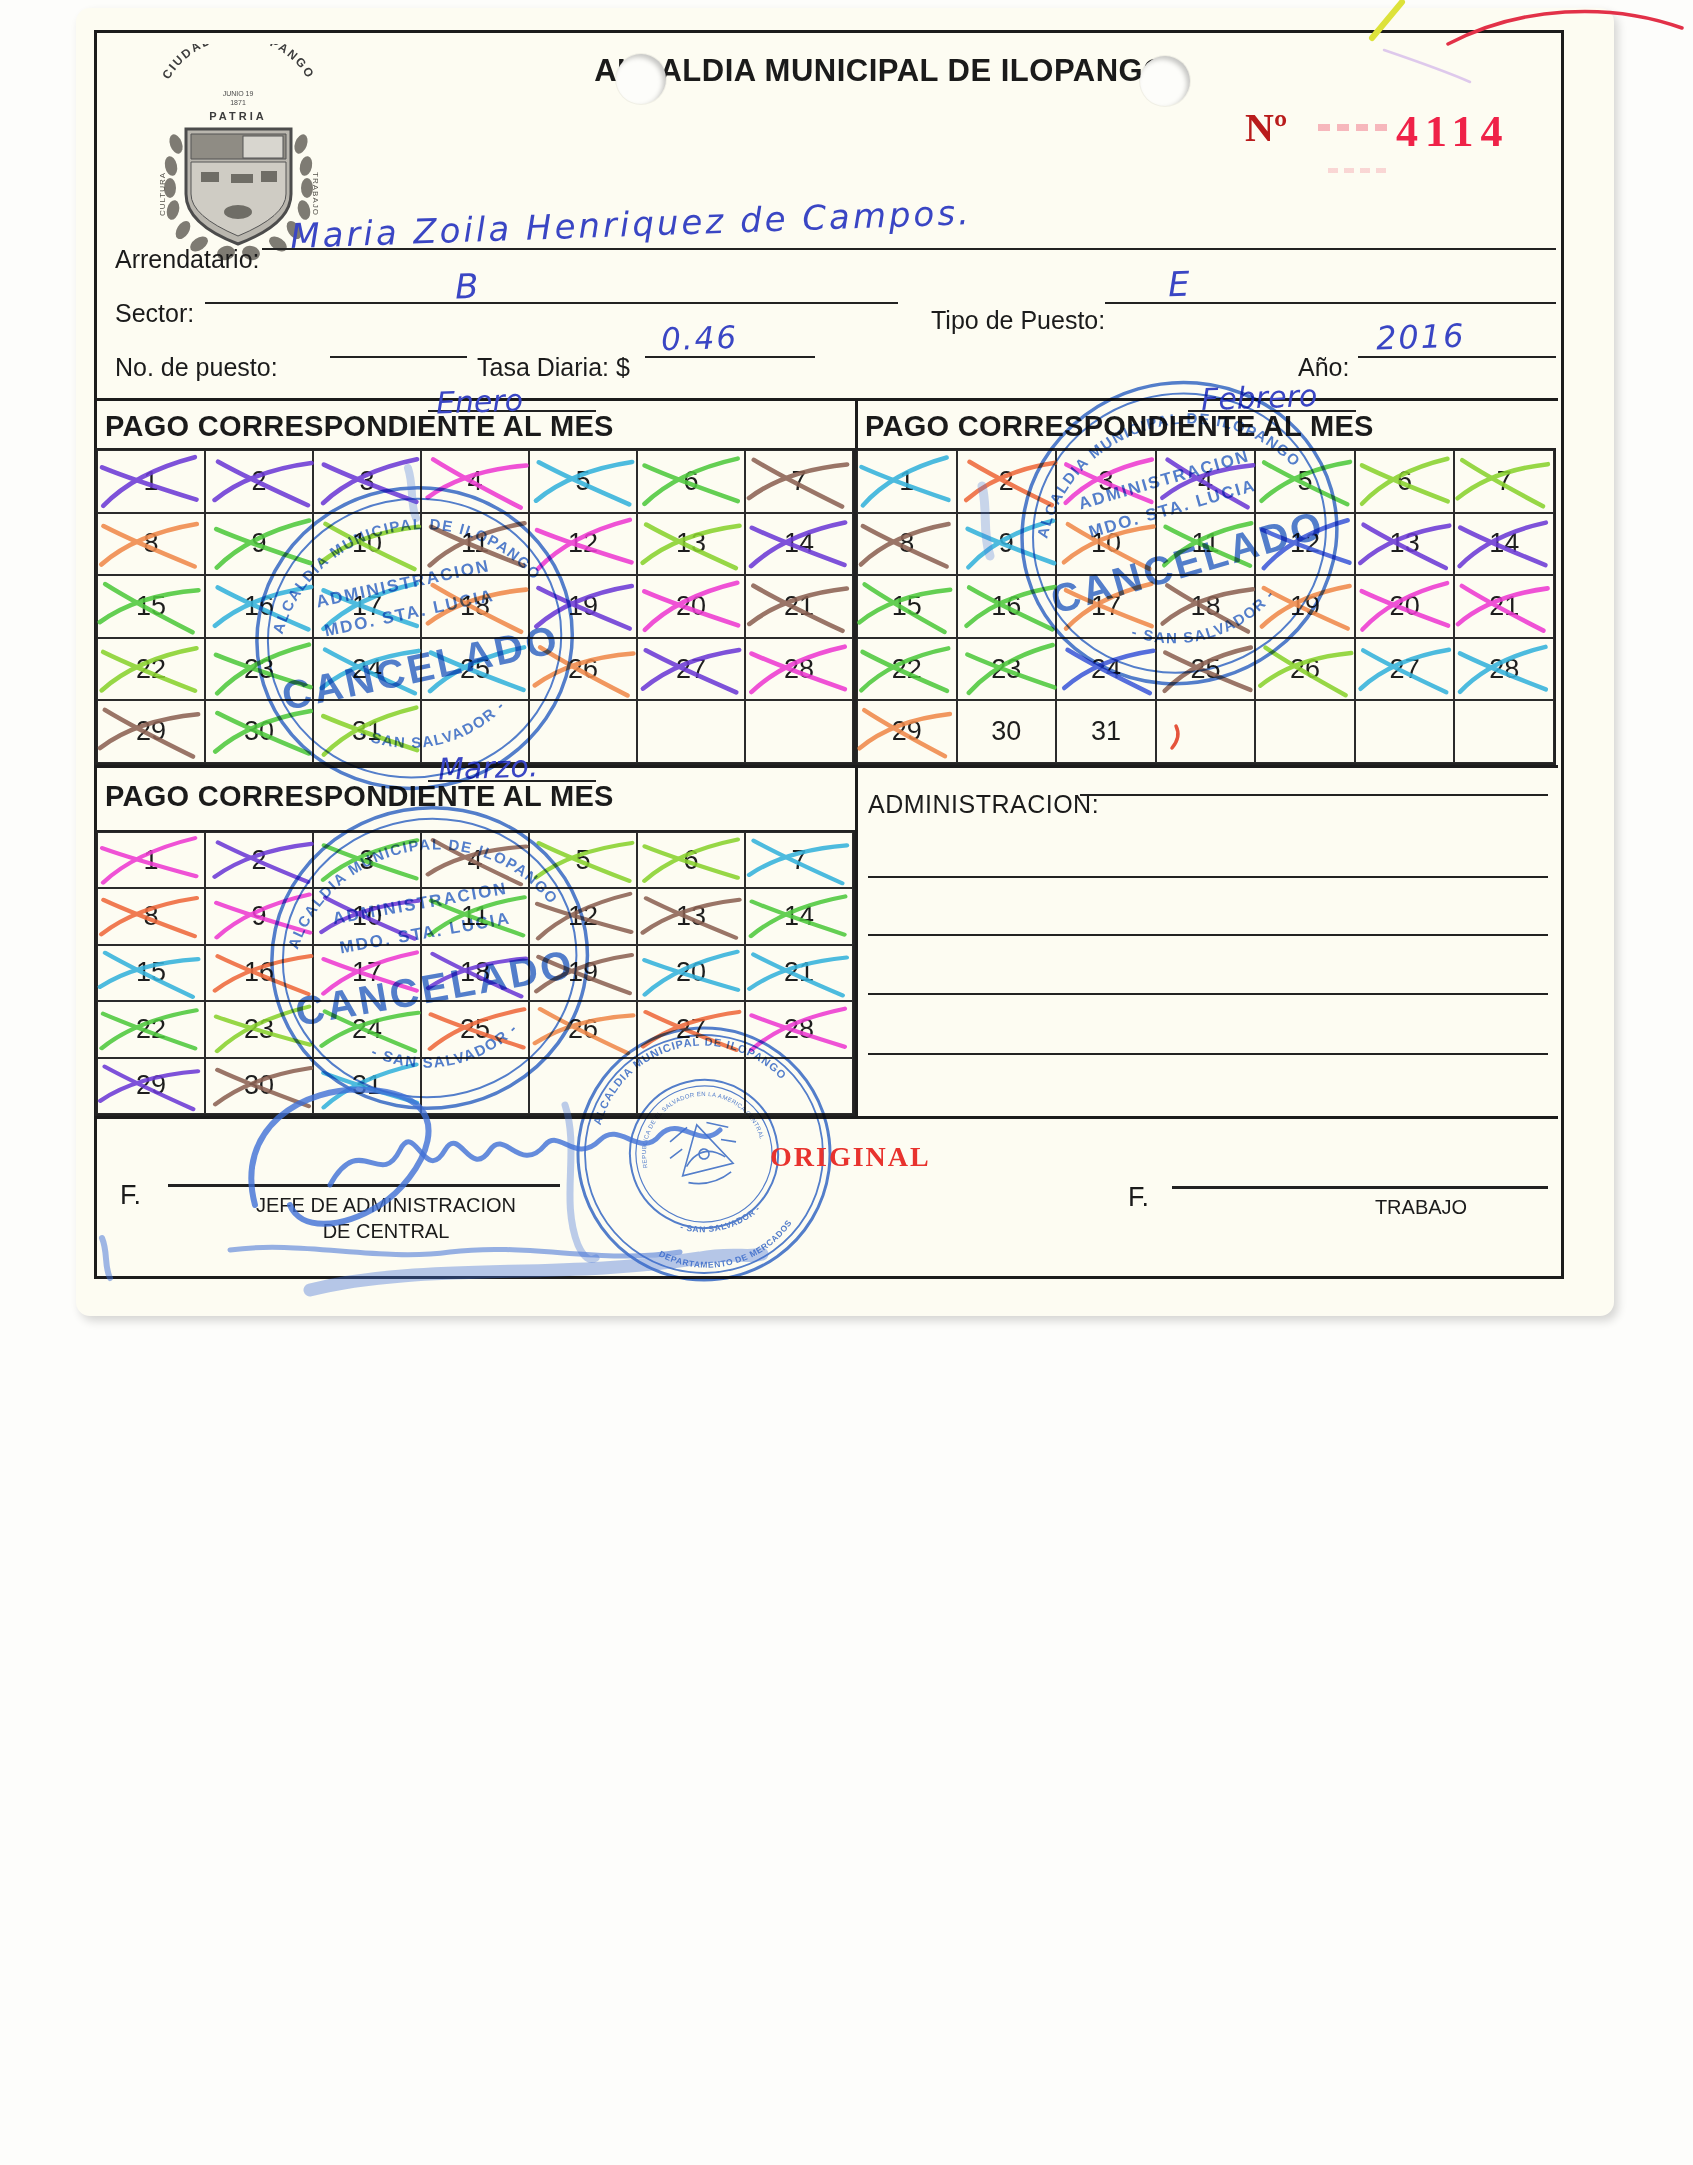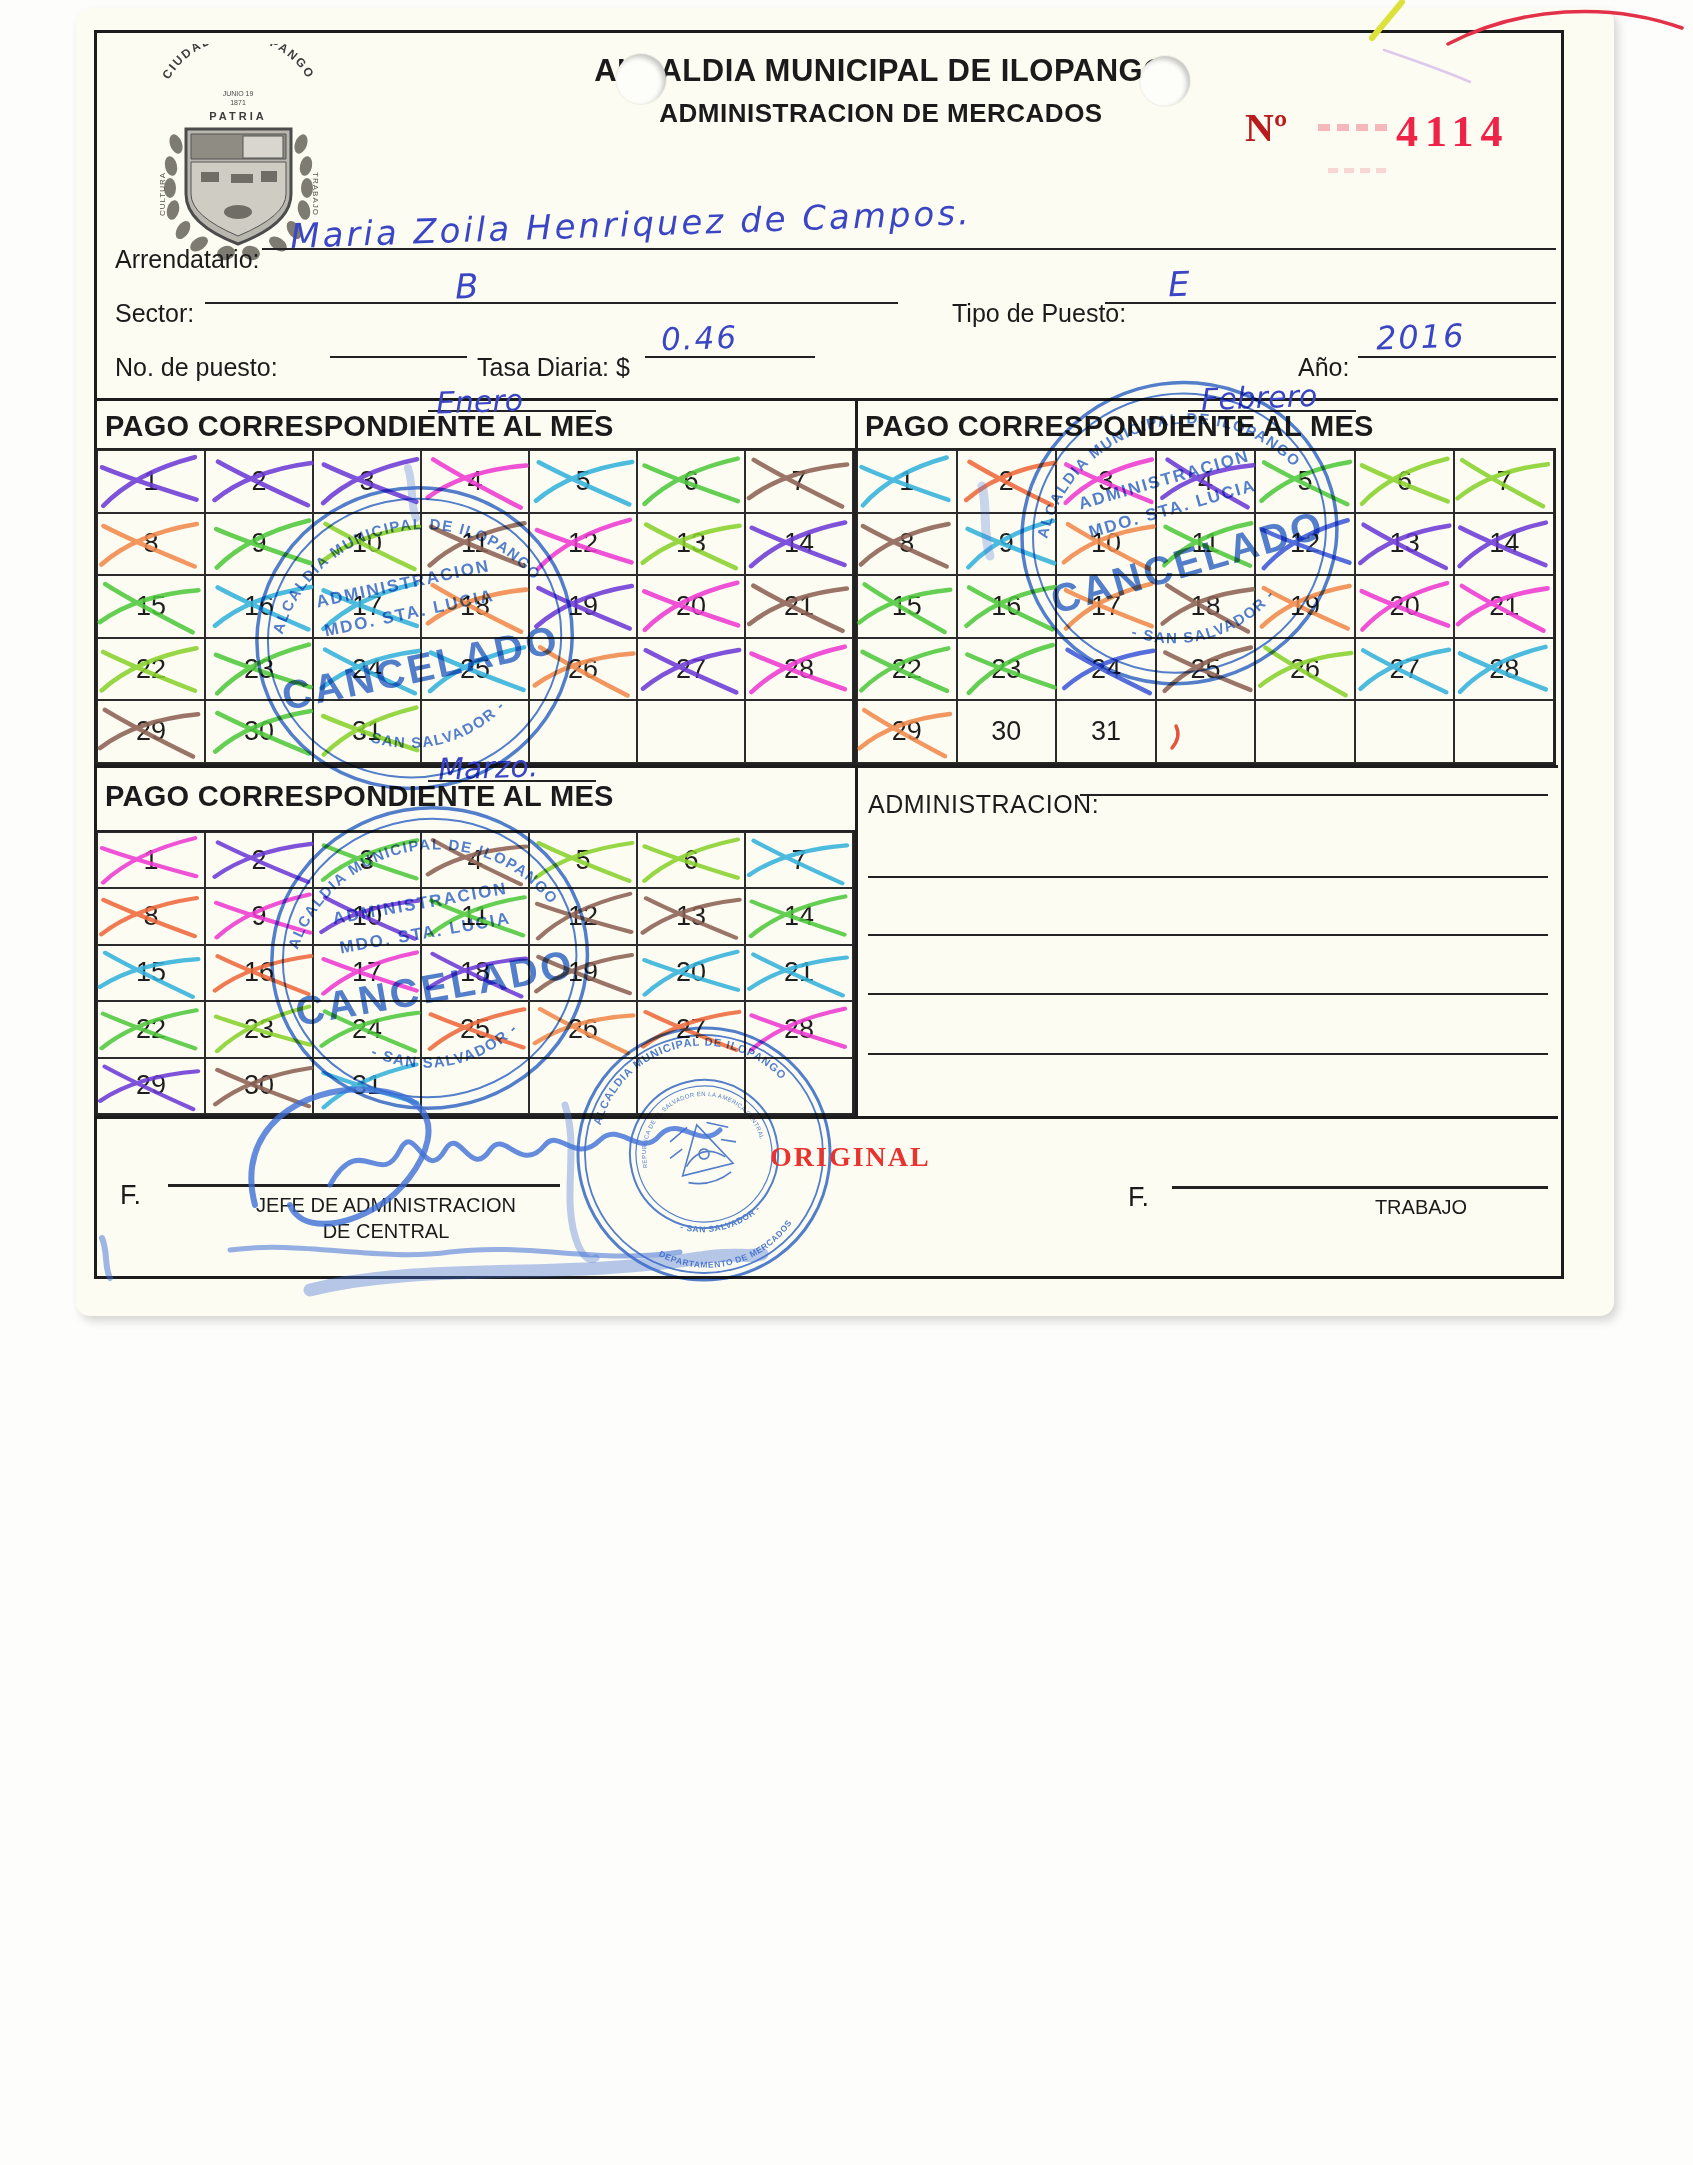--- a/index.html
+++ b/index.html
@@ -89,39 +89,38 @@
         <ellipse cx="163" cy="186" rx="6" ry="10" transform="rotate(-32 163 186)"></ellipse>
           <ellipse cx="147" cy="200" rx="6" ry="10" transform="rotate(-55 147 200)"></ellipse>
         <ellipse cx="95" cy="209" rx="7" ry="9" transform="rotate(75 95 209)"></ellipse>
           <ellipse cx="120" cy="209" rx="7" ry="9" transform="rotate(-75 120 209)"></ellipse>
       </g>
       <text x="34" y="150" text-anchor="middle" style="font-size:8px;letter-spacing:1px;fill:#55534c;" transform="rotate(-90 34 150)">CULTURA</text>
       <text x="182" y="150" text-anchor="middle" style="font-size:8px;letter-spacing:1px;fill:#55534c;" transform="rotate(90 182 150)">TRABAJO</text>
     </svg>
 
     <div class="abs title" style="left:450px;top:45px;width:710px;">ALCALDIA MUNICIPAL DE ILOPANGO</div>
-    <div class="abs subtitle" style="left:450px;top:90px;width:710px;">ADMINISTRACION DE MERCADOS</div>
 
     <div class="abs receipt-no-label" style="left:1169px;top:96px;">Nº</div>
     <div class="abs no-ghost" style="left:1242px;top:116px;"></div>
     <div class="abs no-ghost2" style="left:1252px;top:160px;"></div>
     <div class="abs receipt-no" style="left:1320px;top:98px;">4114</div>
 
     <div class="punch" style="left:540px;top:46px;"></div>
     <div class="punch" style="left:1064px;top:48px;"></div>
 
     <div class="abs lbl" style="left:39px;top:237px;">Arrendatario:</div>
     <div class="rule" style="left:186px;top:240px;width:1294px;"></div>
     <div class="abs hand" style="left:214px;top:196px;font-size:34px;letter-spacing:3px;">Maria Zoila Henriquez de Campos.</div>
 
     <div class="abs lbl" style="left:39px;top:291px;">Sector:</div>
     <div class="rule" style="left:129px;top:294px;width:693px;"></div>
     <div class="abs hand" style="left:379px;top:258px;font-size:34px;">B</div>
 
-    <div class="abs lbl" style="left:855px;top:291px;margin-left:21px;">Tipo de Puesto:</div>
+    <div class="abs lbl" style="left:855px;top:298px;">Tipo de Puesto:</div>
     <div class="rule" style="left:1029px;top:294px;width:451px;"></div>
     <div class="abs hand" style="left:1092px;top:256px;font-size:34px;">E</div>
 
     <div class="abs lbl" style="left:39px;top:345px;">No. de puesto:</div>
     <div class="rule" style="left:254px;top:348px;width:137px;"></div>
     <div class="abs hand" style="left:270px;top:316px;font-size:30px;"></div>
 
     <div class="abs lbl" style="left:401px;top:345px;">Tasa Diaria: $</div>
     <div class="rule" style="left:569px;top:348px;width:170px;"></div>
     <div class="abs hand" style="left:585px;top:312px;font-size:31px;letter-spacing:2px;">0.46</div>

